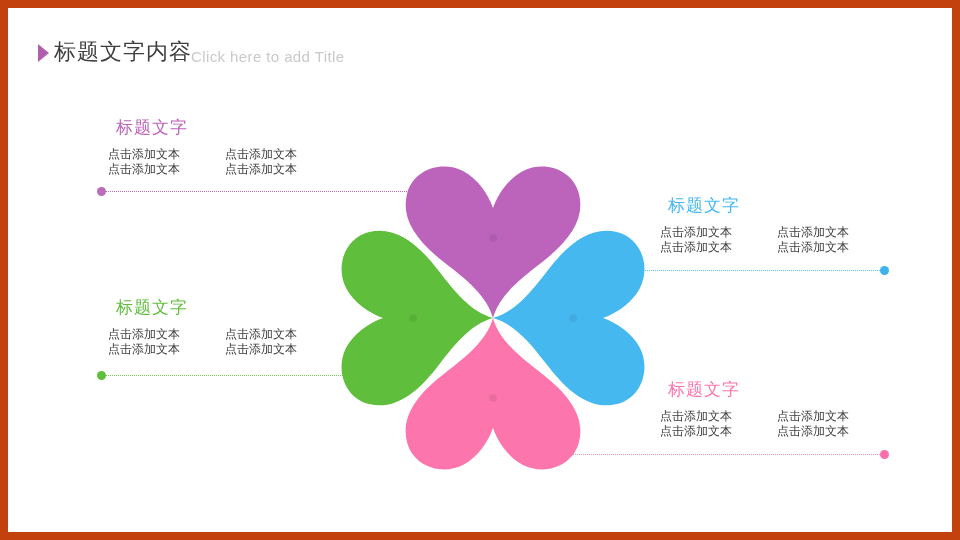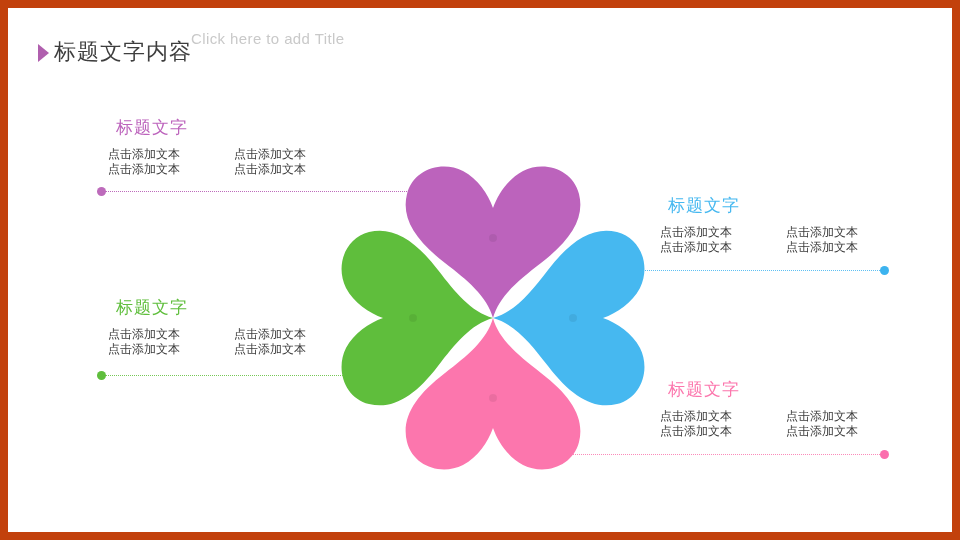--- a/index.html
+++ b/index.html
@@ -44,21 +44,21 @@
     left: 46px;
     top: 7px;
     font-size: 22px;
     color: #3e3e3e;
     letter-spacing: 1px;
     white-space: nowrap;
   }
   #title-sub {
     position: absolute;
     left: 183px;
-    top: 0;
+    top: 18px;
     font-size: 15px;
     color: #c9c9c9;
     letter-spacing: 0.4px;
     white-space: nowrap;
   }
 
   
   #clover {
     position: absolute;
     left: 320px;
@@ -76,21 +76,21 @@
     font-size: 17px;
     letter-spacing: 1px;
     margin: 0 0 8px 8px;
     white-space: nowrap;
   }
   .block-rows {
     display: block;
   }
   .block-row {
     display: flex;
-    gap: 36px;
+    gap: 27px;
     font-size: 12px;
     color: #3b3b3b;
     line-height: 15px;
     white-space: nowrap;
   }
   .block-cell {
     width: 90px;
   }
 
   #block-purple { left: 100px; top: 108px; }

